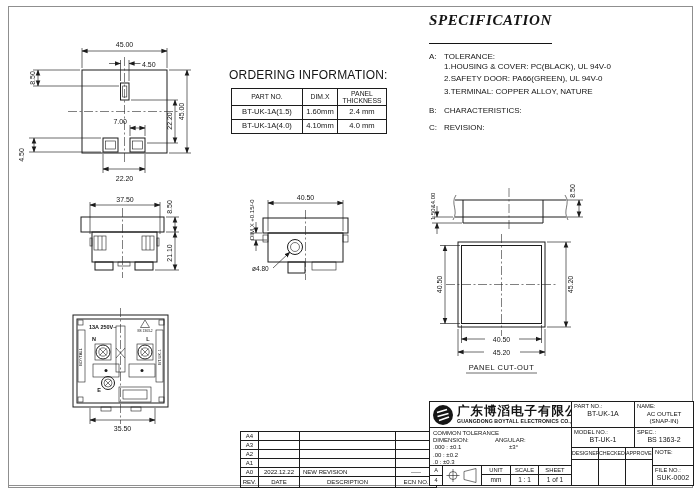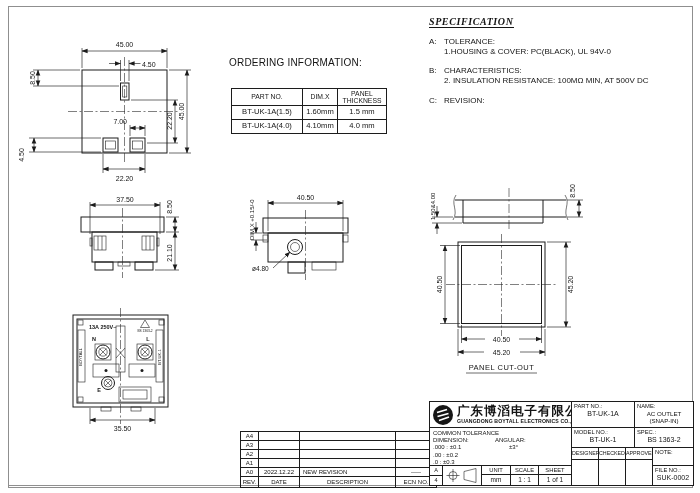--- a/index.html
+++ b/index.html
@@ -12,30 +12,30 @@
   .ol{stroke:#1c1c1c;stroke-width:1;fill:none}
   .thin{stroke:#1c1c1c;stroke-width:.6;fill:none}
   .cl{stroke:#2a2a2a;stroke-width:.6;stroke-dasharray:9 2.5 2 2.5;fill:none}
   .dl{stroke:#1c1c1c;stroke-width:.65;fill:none}
   .dim{marker-start:url(#arw);marker-end:url(#arw)}
   .dimE{marker-end:url(#arw)}
   .dimS{marker-start:url(#arw)}
   .dt{font-size:7px}
   .dt6{font-size:6px}
   
-  .ord-title{position:absolute;left:229px;top:57px;font-size:10px;letter-spacing:.2px}
+  .ord-title{position:absolute;left:229px;top:68px;font-size:12px;letter-spacing:.2px}
   table.ord{position:absolute;left:231px;top:88px;border-collapse:collapse;table-layout:fixed}
   table.ord th,table.ord td{border:1px solid #1c1c1c;text-align:center;padding:0;line-height:1.1}
   table.ord th{font-size:6.8px;font-weight:normal;height:16px}
   table.ord td{font-size:7.6px;height:13px}
   
   .spec{position:absolute;left:429px;top:11px;width:263px}
   .spec-title{display:inline-block;font-family:"Liberation Serif",serif;font-style:italic;
-              font-weight:bold;font-size:10px;letter-spacing:.6px;
-              border-bottom:1.5px solid #141414;padding-bottom:0}
+              font-weight:bold;font-size:15px;letter-spacing:.6px;
+              border-bottom:1.5px solid #141414;padding-bottom:14px}
   .spec-head{display:flex;margin-top:8px;font-size:8px}
   .spec-head .lab{width:15px;flex:none}
   .spec-item{font-size:8px;line-height:12.3px;padding-left:15px;white-space:nowrap}
   .spec-block.first{margin-top:5px}
   
   table.rev{position:absolute;left:240px;top:431px;border-collapse:collapse;table-layout:fixed}
   table.rev td{border:1px solid #1c1c1c;font-size:6px;text-align:center;padding:0;height:8px;line-height:1}
   table.rev tr.foot td{height:10px}
   table.rev td.desc{text-align:left;padding-left:3px}
   
@@ -115,45 +115,46 @@
 <table class="ord">
   <tbody>
       <tr>
     <th style="width:70px">PART NO.</th>
     <th style="width:34px">DIM.X</th>
     <th style="width:48px">PANEL THICKNESS</th>
   </tr>
   <tr>
     <td>BT-UK-1A(1.5)</td>
     <td>1.60mm</td>
-    <td>1.5 mm</td>
+    <td>2.4 mm</td>
   </tr>
   <tr>
     <td>BT-UK-1A(4.0)</td>
     <td>4.10mm</td>
     <td>4.0 mm</td>
   </tr>
 </tbody>
   </table>
 
 <div class="spec">
   <span class="spec-title">SPECIFICATION</span>
   <div class="spec-block first">
     <div class="spec-head">
         <span class="lab">A:</span>
         <span>TOLERANCE:</span>
       </div>
     <div class="spec-item">1.HOUSING &amp; COVER: PC(BLACK), UL 94V-0</div>
+    <div class="spec-item">2.SAFETY DOOR: PA66(GREEN), UL 94V-0</div>
+    <div class="spec-item">3.TERMINAL: COPPER ALLOY, NATURE</div>
   </div>
   <div class="spec-block">
     <div class="spec-head">
         <span class="lab">B:</span>
         <span>CHARACTERISTICS:</span>
       </div>
-    <div class="spec-item">2. INSULATION RESISTANCE: 100MΩ MIN, AT 500V DC</div>
   </div>
   <div class="spec-block">
     <div class="spec-head">
         <span class="lab">C:</span>
         <span>REVISION:</span>
       </div>
   </div>
 </div>
 
 <svg class="view" style="left:58px;top:190px" width="130" height="100" viewBox="0 0 130 100">

